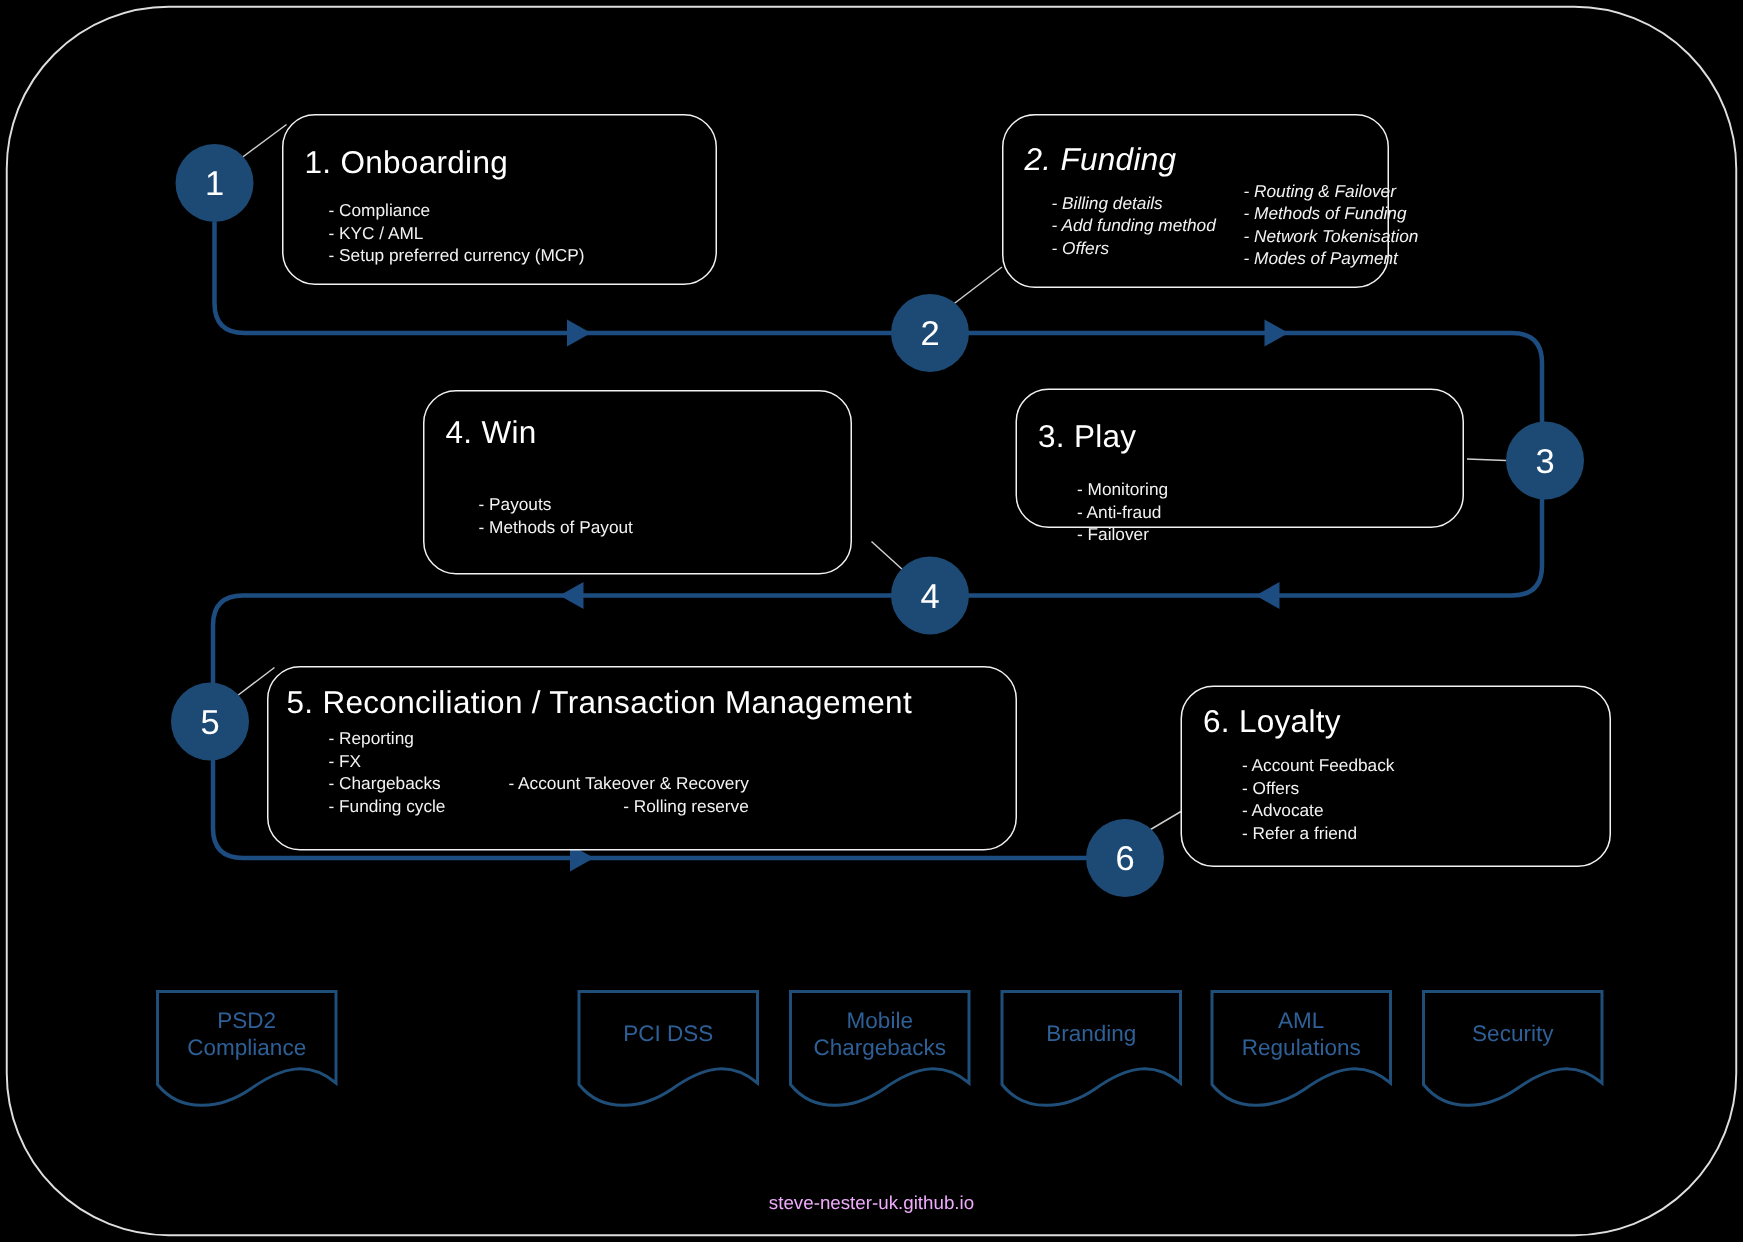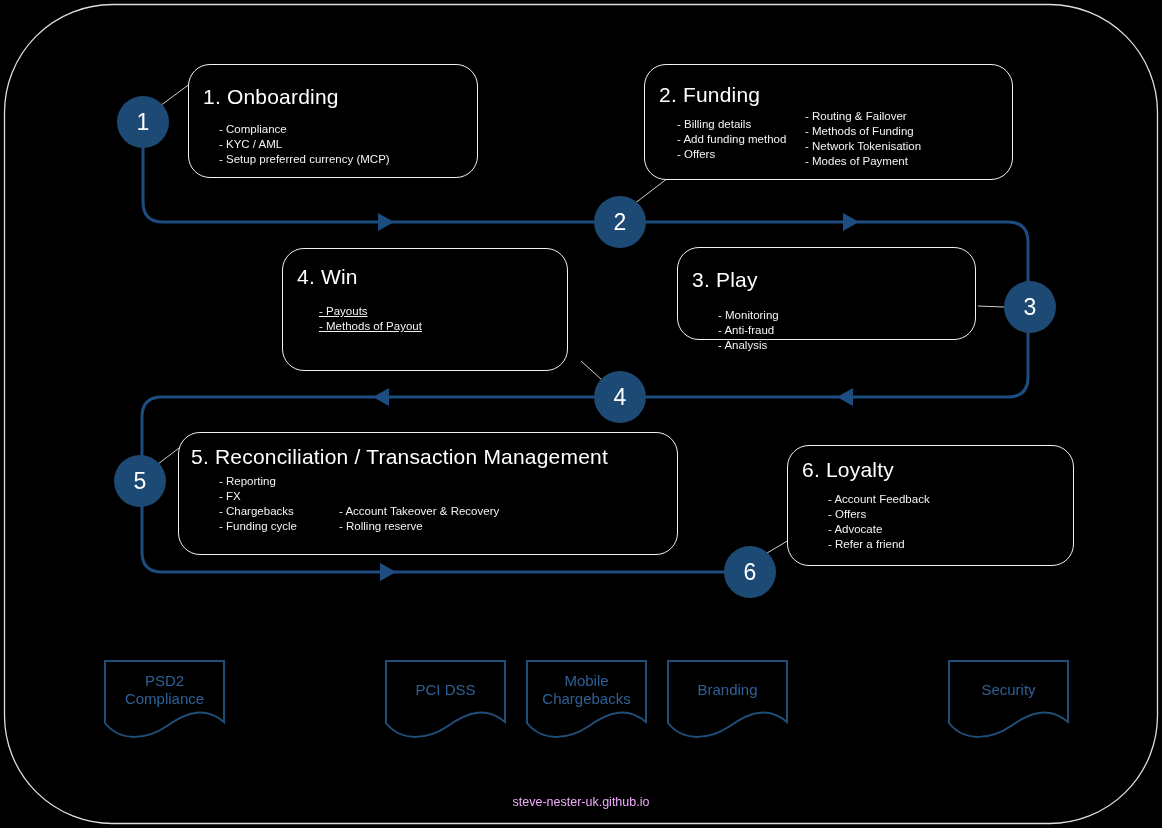--- a/index.html
+++ b/index.html
@@ -1,20 +1,20 @@
 <!DOCTYPE html>
 <html><head>
 <meta charset="utf-8">
 <style>
   html,body{margin:0;padding:0;background:#000;width:1162px;height:828px;overflow:hidden;}
   *{box-sizing:border-box;font-family:"Liberation Sans", sans-serif;}
   .canvas{position:relative;width:1162px;height:828px;background:#000;}
   .flow-svg{position:absolute;left:0;top:0;width:1162px;height:828px;pointer-events:none;}
   .stage-box{
-    position:absolute;background:#000;border:1.5px solid #f2f2f2;border-radius:22px;color:#fff;
+    position:absolute;background:#000;border:1.5px solid #f2f2f2;border-radius:22px;color:#fff;margin-top:12px;
   }
   .stage-title{position:absolute;font-size:21px;color:#fff;white-space:nowrap;letter-spacing:.2px;}
   .stage-items{position:absolute;font-size:11.5px;line-height:15px;color:#f2f2f2;white-space:nowrap;}
   .stage-items div{height:15px;}
   .stage-marker{
     position:absolute;width:52px;height:52px;border-radius:50%;background:#1d4a74;
     display:flex;align-items:center;justify-content:center;color:#fff;font-size:23px;
   }
   .ribbon{position:absolute;width:123px;height:84px;}
   .ribbon svg{position:absolute;left:0;top:0;}
@@ -53,61 +53,61 @@
 
   <div class="stage-box" style="left:188px;top:64px;width:290px;height:114px;">
     <div class="stage-title" style="left:14px;top:20px;">1. Onboarding</div>
     <div class="stage-items" style="left:30px;top:57px;">
       <div>- Compliance</div>
       <div>- KYC / AML</div>
       <div>- Setup preferred currency (MCP)</div>
     </div>
   </div>
 
-  <div class="stage-box" style="left:644px;top:64px;width:369px;height:116px;">
+  <div class="stage-box" style="left:668px;top:64px;width:258px;height:116px;font-style:italic;">
     <div class="stage-title" style="left:14px;top:18px;">2. Funding</div>
     <div class="stage-items" style="left:32px;top:52px;">
       <div>- Billing details</div>
       <div>- Add funding method</div>
       <div>- Offers</div>
     </div>
     <div class="stage-items" style="left:160px;top:44px;">
       <div>- Routing &amp; Failover</div>
       <div>- Methods of Funding</div>
       <div>- Network Tokenisation</div>
       <div>- Modes of Payment</div>
     </div>
   </div>
 
   <div class="stage-box" style="left:282px;top:248px;width:286px;height:123px;">
     <div class="stage-title" style="left:14px;top:16px;">4. Win</div>
-    <div class="stage-items" style="left:36px;top:55px;text-decoration:underline;">
+    <div class="stage-items" style="left:36px;top:69px;">
       <div>- Payouts</div>
       <div>- Methods of Payout</div>
     </div>
   </div>
 
   <div class="stage-box" style="left:677px;top:247px;width:299px;height:93px;">
     <div class="stage-title" style="left:14px;top:20px;">3. Play</div>
     <div class="stage-items" style="left:40px;top:60px;">
       <div>- Monitoring</div>
       <div>- Anti-fraud</div>
-      <div>- Analysis</div>
+      <div>- Failover</div>
     </div>
   </div>
 
   <div class="stage-box" style="left:178px;top:432px;width:500px;height:123px;">
     <div class="stage-title" style="left:12px;top:12px;">5. Reconciliation / Transaction Management</div>
     <div class="stage-items" style="left:40px;top:41px;">
       <div>- Reporting</div>
       <div>- FX</div>
       <div>- Chargebacks</div>
       <div>- Funding cycle</div>
     </div>
-    <div class="stage-items" style="left:160px;top:71px;">
+    <div class="stage-items" style="left:160px;top:71px;text-align:right;">
       <div>- Account Takeover &amp; Recovery</div>
       <div>- Rolling reserve</div>
     </div>
   </div>
 
   <div class="stage-box" style="left:787px;top:445px;width:287px;height:121px;">
     <div class="stage-title" style="left:14px;top:12px;">6. Loyalty</div>
     <div class="stage-items" style="left:40px;top:46px;">
       <div>- Account Feedback</div>
       <div>- Offers</div>
@@ -140,20 +140,26 @@
         <path d="M2,2 H121 V63 C103,48 85,52 64,67 C45,80 18,84 2,64 Z" fill="none" stroke="#1f4e79" stroke-width="2"></path>
       </svg>
     <div class="ribbon-label">Mobile Chargebacks</div>
   </div>
   <div class="ribbon" style="left:666px;top:659px;">
     <svg width="123" height="84" viewBox="0 0 123 84">
         <path d="M2,2 H121 V63 C103,48 85,52 64,67 C45,80 18,84 2,64 Z" fill="none" stroke="#1f4e79" stroke-width="2"></path>
       </svg>
     <div class="ribbon-label">Branding</div>
   </div>
+  <div class="ribbon" style="left:806px;top:659px;">
+    <svg width="123" height="84" viewBox="0 0 123 84">
+        <path d="M2,2 H121 V63 C103,48 85,52 64,67 C45,80 18,84 2,64 Z" fill="none" stroke="#1f4e79" stroke-width="2"></path>
+      </svg>
+    <div class="ribbon-label">AML Regulations</div>
+  </div>
   <div class="ribbon" style="left:947px;top:659px;">
     <svg width="123" height="84" viewBox="0 0 123 84">
         <path d="M2,2 H121 V63 C103,48 85,52 64,67 C45,80 18,84 2,64 Z" fill="none" stroke="#1f4e79" stroke-width="2"></path>
       </svg>
     <div class="ribbon-label">Security</div>
   </div>
 
   <div class="footer">steve-nester-uk.github.io</div>
 
 </div>

